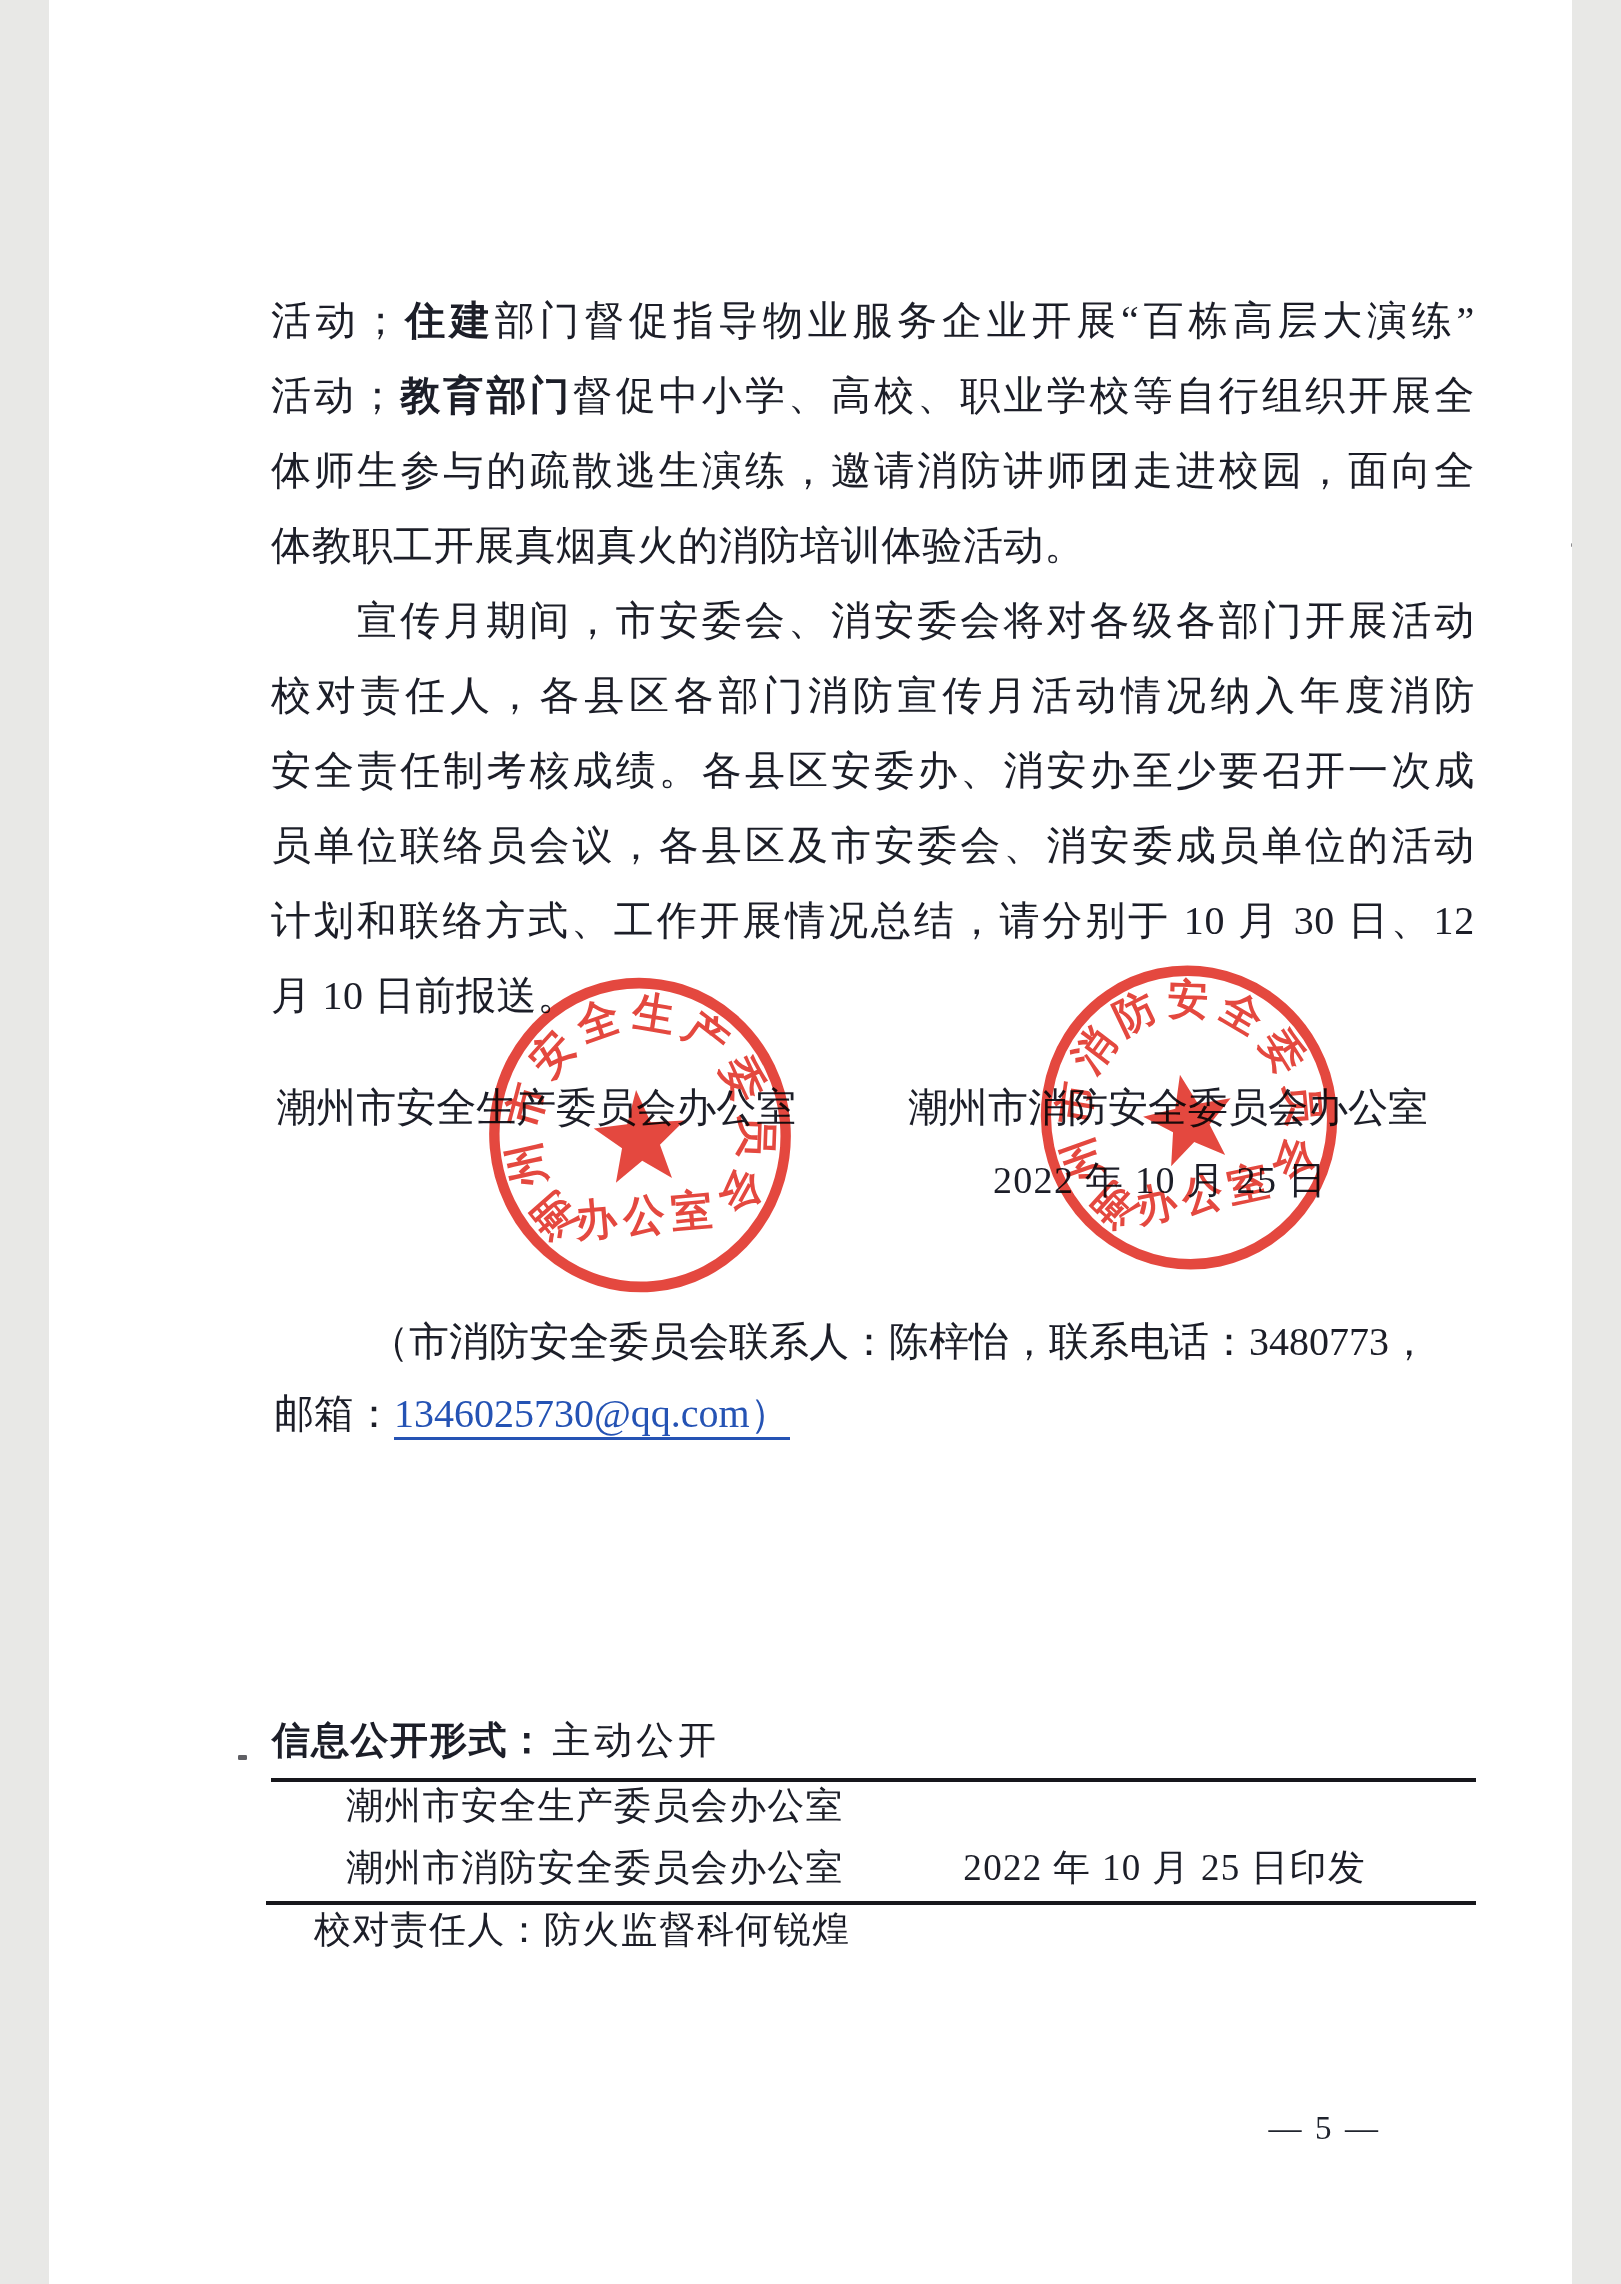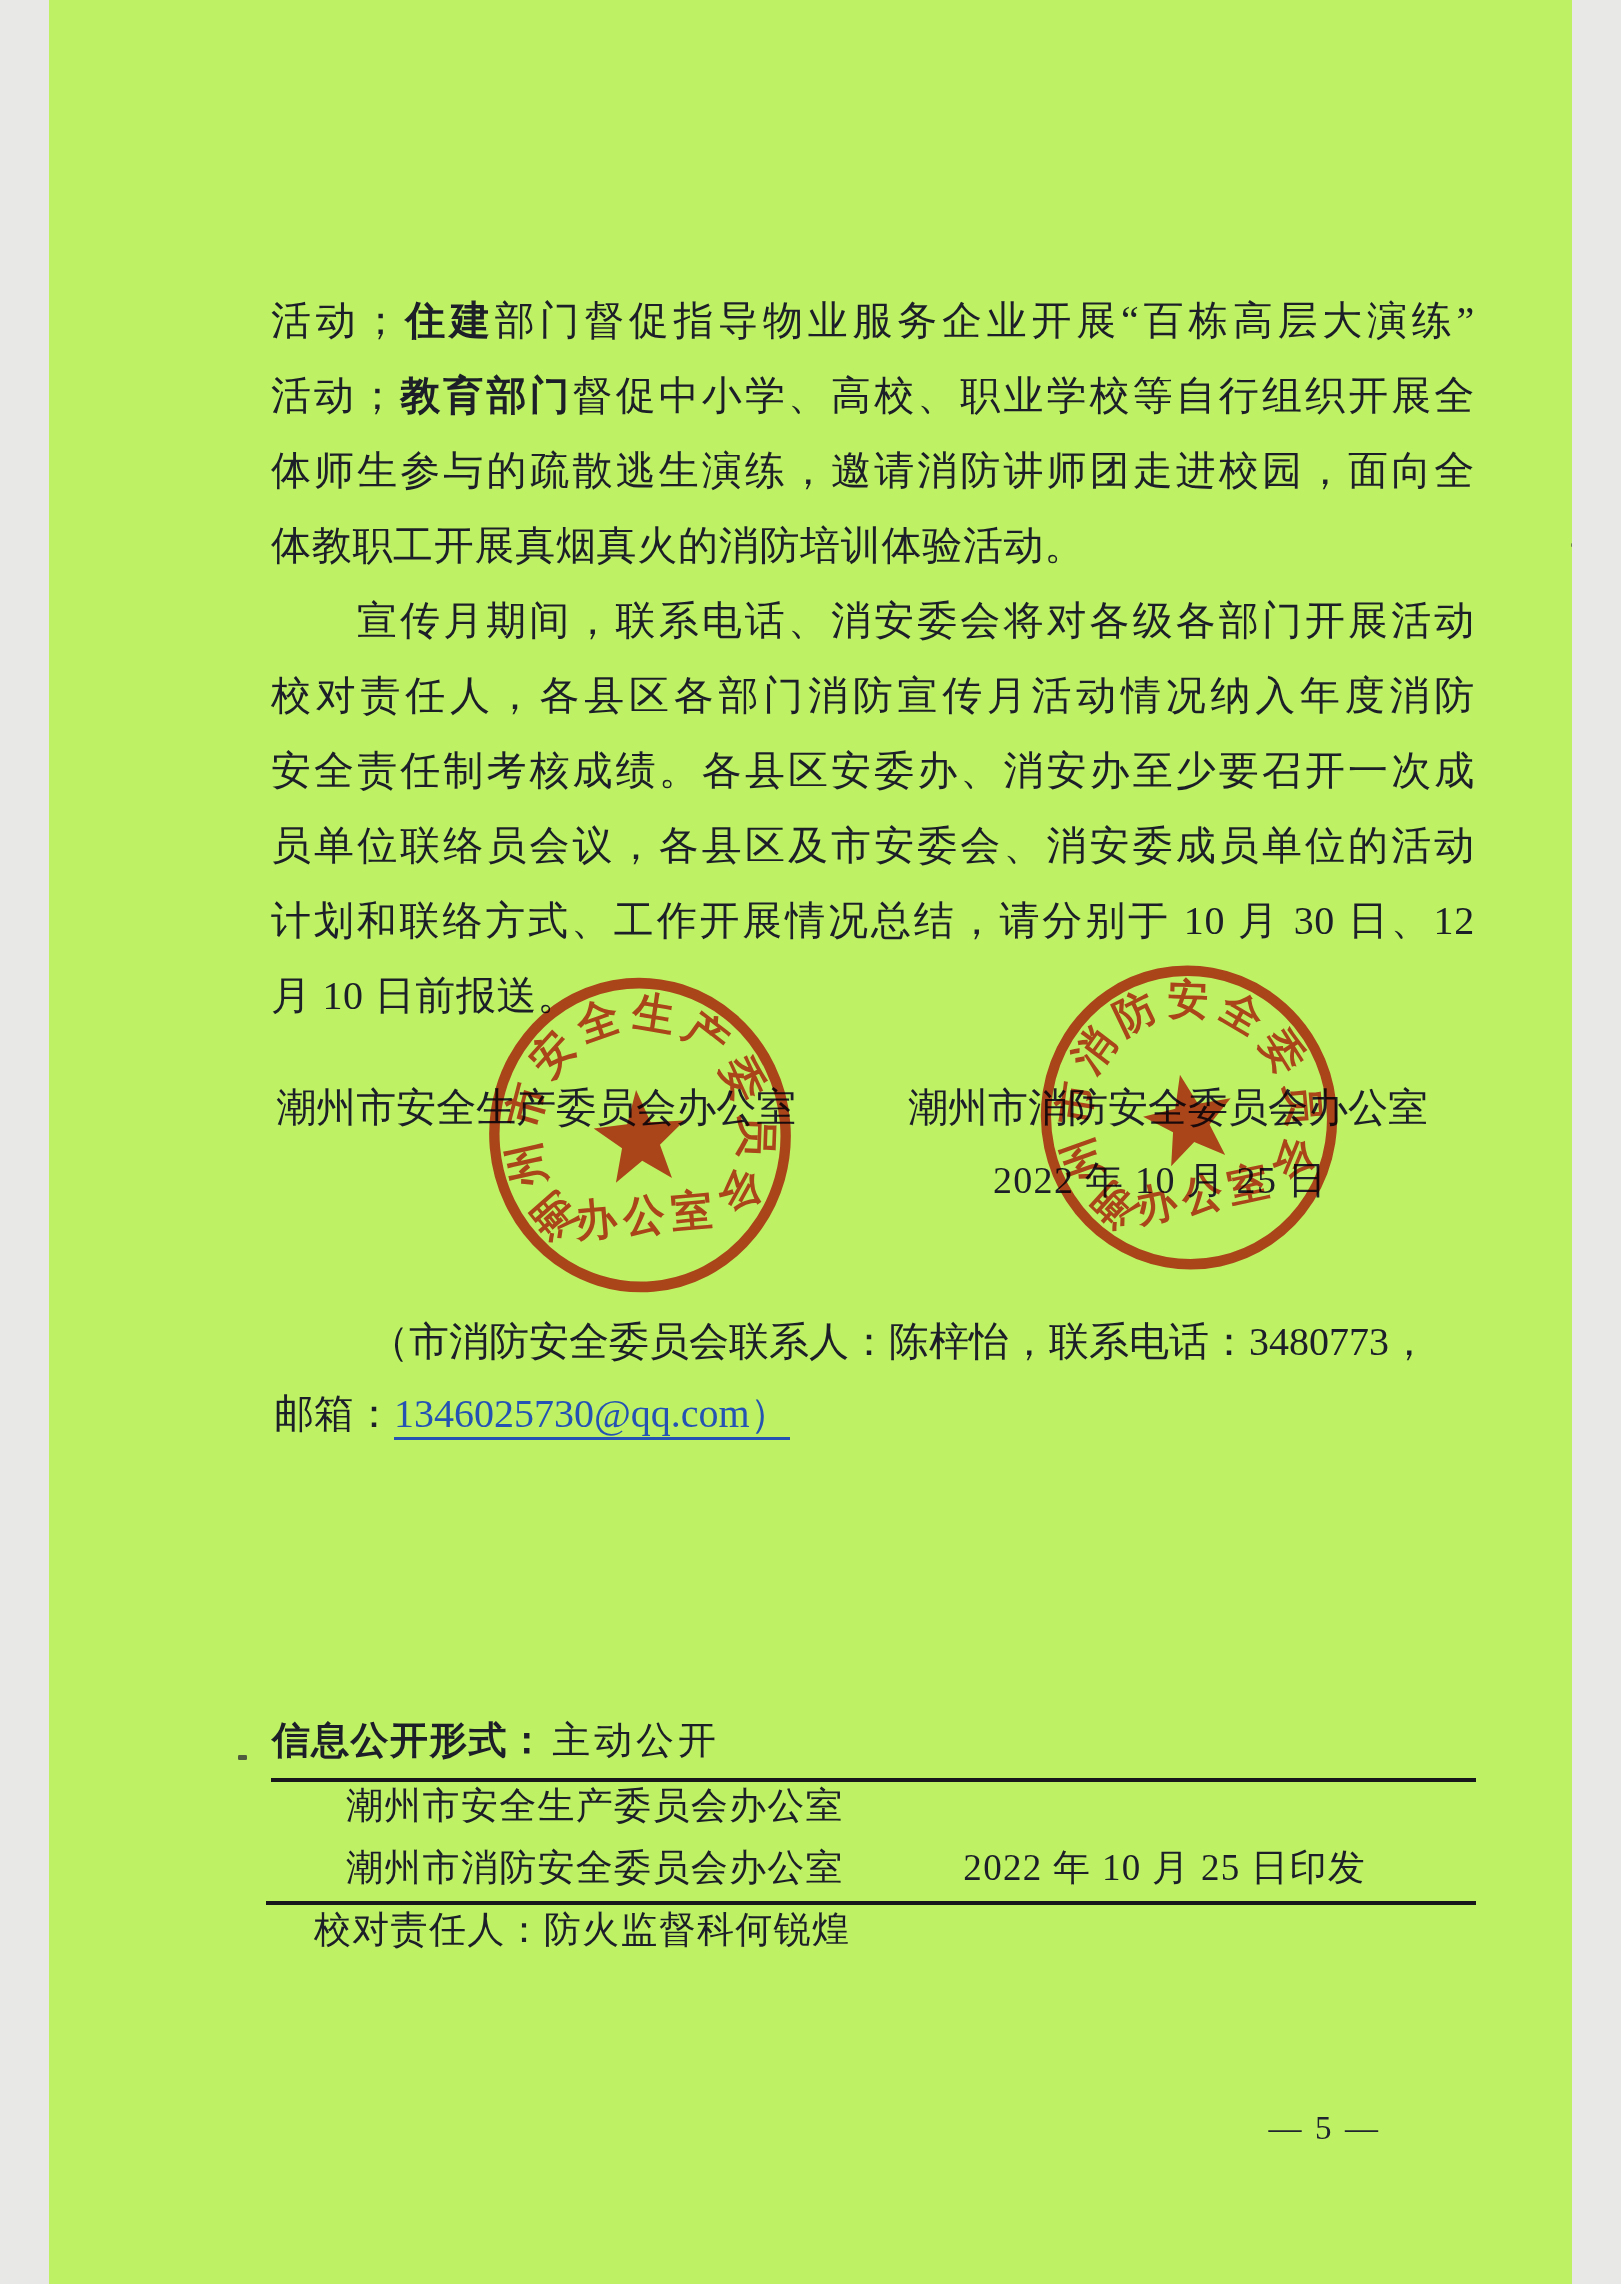--- a/index.html
+++ b/index.html
@@ -1,20 +1,20 @@
 <!DOCTYPE html>
 <html style="font-size:10.5px"><head>
 <meta charset="utf-8">
 <style>
   html,body{margin:0;padding:0;background:#e8e8e6;}
   .page{
     position:relative;
     width:1496px;height:2284px;
     margin:0 auto;
-    background:#bef264;
+    background:#ffffff;
     overflow:hidden;
     font-family:"Liberation Serif","DejaVu Serif",serif;
     color:#1c1e28;
     padding-left:27px;
   }
   
   .body-text{
     position:absolute;left:222px;top:283px;width:1204px;
   }
   .line{
@@ -71,21 +71,21 @@
 <body>
 
 <div class="page">
 
   <section class="body-text">
     <div id="body-lines">
         <div class="line j"><span>活动；</span><span class="b">住建</span><span>部门督促指导物业服务企业开展“百栋高层大演练”</span></div>
         <div class="line j"><span>活动；</span><span class="b">教育部门</span><span>督促中小学、高校、职业学校等自行组织开展全</span></div>
         <div class="line j"><span>体师生参与的疏散逃生演练，邀请消防讲师团走进校园，面向全</span></div>
         <div class="line l"><span>体教职工开展真烟真火的消防培训体验活动。</span></div>
-        <div class="line j ind"><span>宣传月期间，联系电话、消安委会将对各级各部门开展活动</span></div>
+        <div class="line j ind"><span>宣传月期间，市安委会、消安委会将对各级各部门开展活动</span></div>
         <div class="line j"><span>校对责任人，各县区各部门消防宣传月活动情况纳入年度消防</span></div>
         <div class="line j"><span>安全责任制考核成绩。各县区安委办、消安办至少要召开一次成</span></div>
         <div class="line j"><span>员单位联络员会议，各县区及市安委会、消安委成员单位的活动</span></div>
         <div class="line j"><span>计划和联络方式、工作开展情况总结，请分别于 10 月 30 日、12</span></div>
         <div class="line l"><span>月 10 日前报送。</span></div>
       </div>
   </section>
 
   <div class="sig-row">
     <span class="sig-left">潮州市安全生产委员会办公室</span>

